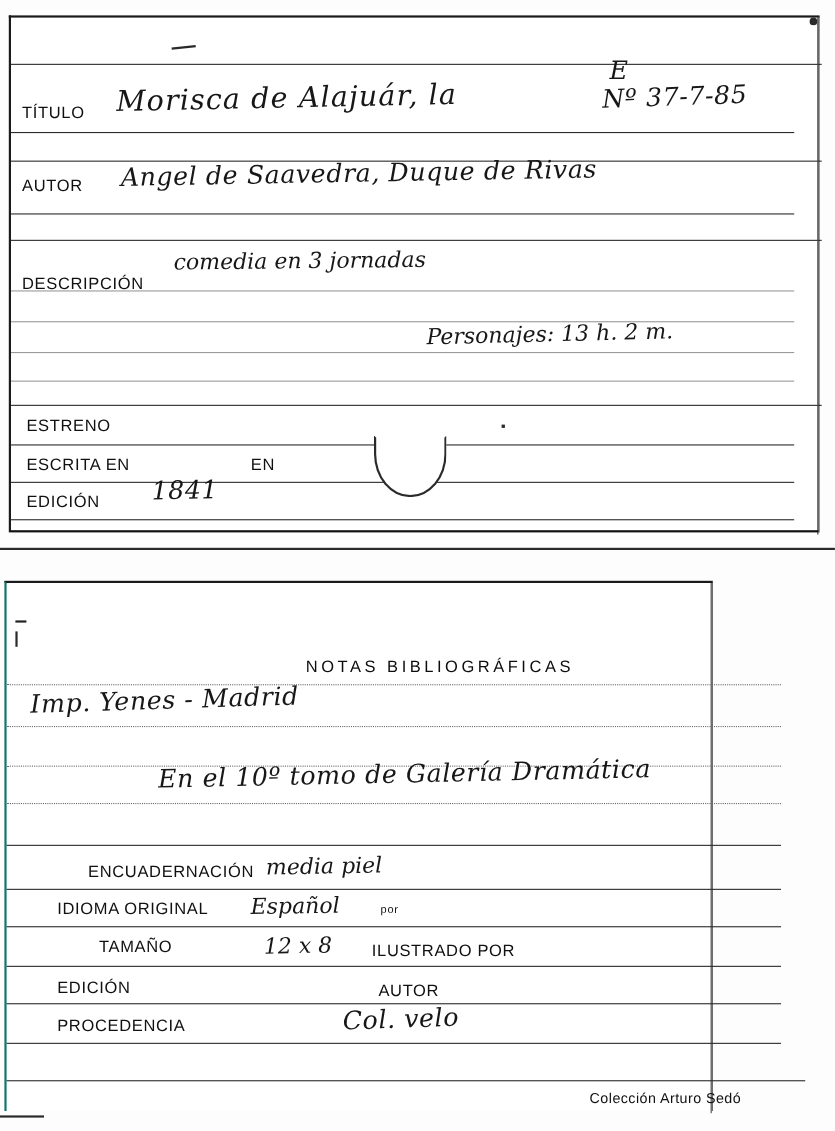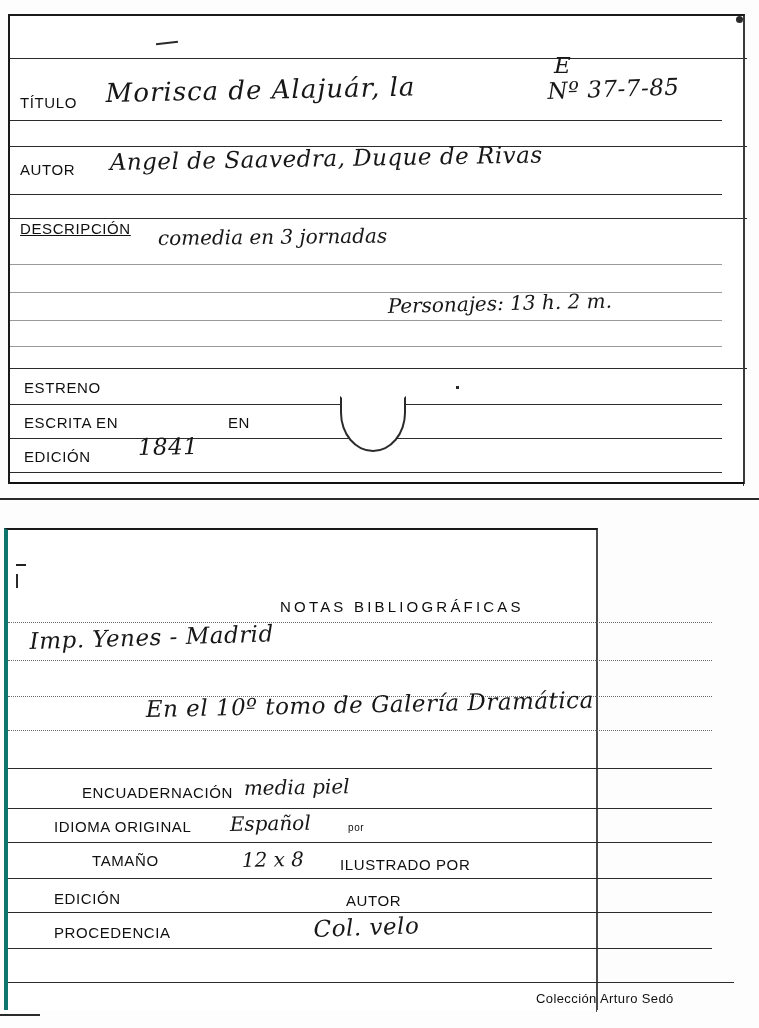--- a/index.html
+++ b/index.html
@@ -45,24 +45,24 @@
     position: absolute;
     left: 0; right: 0; bottom: 0;
     height: 2px;
     background: #111;
   }
 
   
   #card-bottom {
     left: 4px;
     top: 528px;
-    width: 594px;
+    width: 644px;
     height: 482px;
     border-top: 2px solid #1a1a1a;
-    border-left: 4px solid #0f766e;
+    border-left: 2px solid #0f766e;
     border-right: 1px solid #4a4a4a;
   }
 
   
   .rule {
     position: absolute;
     left: 0;
     height: 0;
     border-top: 1px solid #2b2b2b;
   }
@@ -151,21 +151,21 @@
     <div class="rule light" style="top:330px; width:712px;"></div>
     <div class="rule" style="top:352px; width:737px;"></div>
     <div class="rule" style="top:388px; width:712px;"></div>
     <div class="rule" style="top:422px; width:712px;"></div>
     <div class="rule" style="top:456px; width:712px;"></div>
 
     <div style="position:absolute; right:0; top:0; width:1px; height:470px; background:#3a3a3a;"></div>
 
     <div class="label" style="left:10px; top:78px;text-align:center;">TÍTULO</div>
     <div class="label" style="left:10px; top:145px;">AUTOR</div>
-    <div class="label" style="left:10px; top:204px;text-decoration:underline;">DESCRIPCIÓN</div>
+    <div class="label" style="left:10px; top:234px;">DESCRIPCIÓN</div>
     <div class="label" style="left:14px; top:363px;">ESTRENO</div>
     <div class="label" style="left:14px; top:398px;">ESCRITA EN</div>
     <div class="label" style="left:218px; top:398px;">EN</div>
     <div class="label" style="left:14px; top:432px;">EDICIÓN</div>
 
     <div class="hand sig-title" style="left:96px; top:62px; transform:rotate(-1.2deg);">Moriscа de Alajuár, la</div>
 
     <div class="hand sig-med" style="left:100px; top:133px; transform:rotate(-1deg);">Angel de Saavedra, Duque de Rivas</div>
 
     <div class="hand sig-sm" style="left:148px; top:210px; transform:rotate(-0.6deg);">comedia en 3 jornadas</div>

